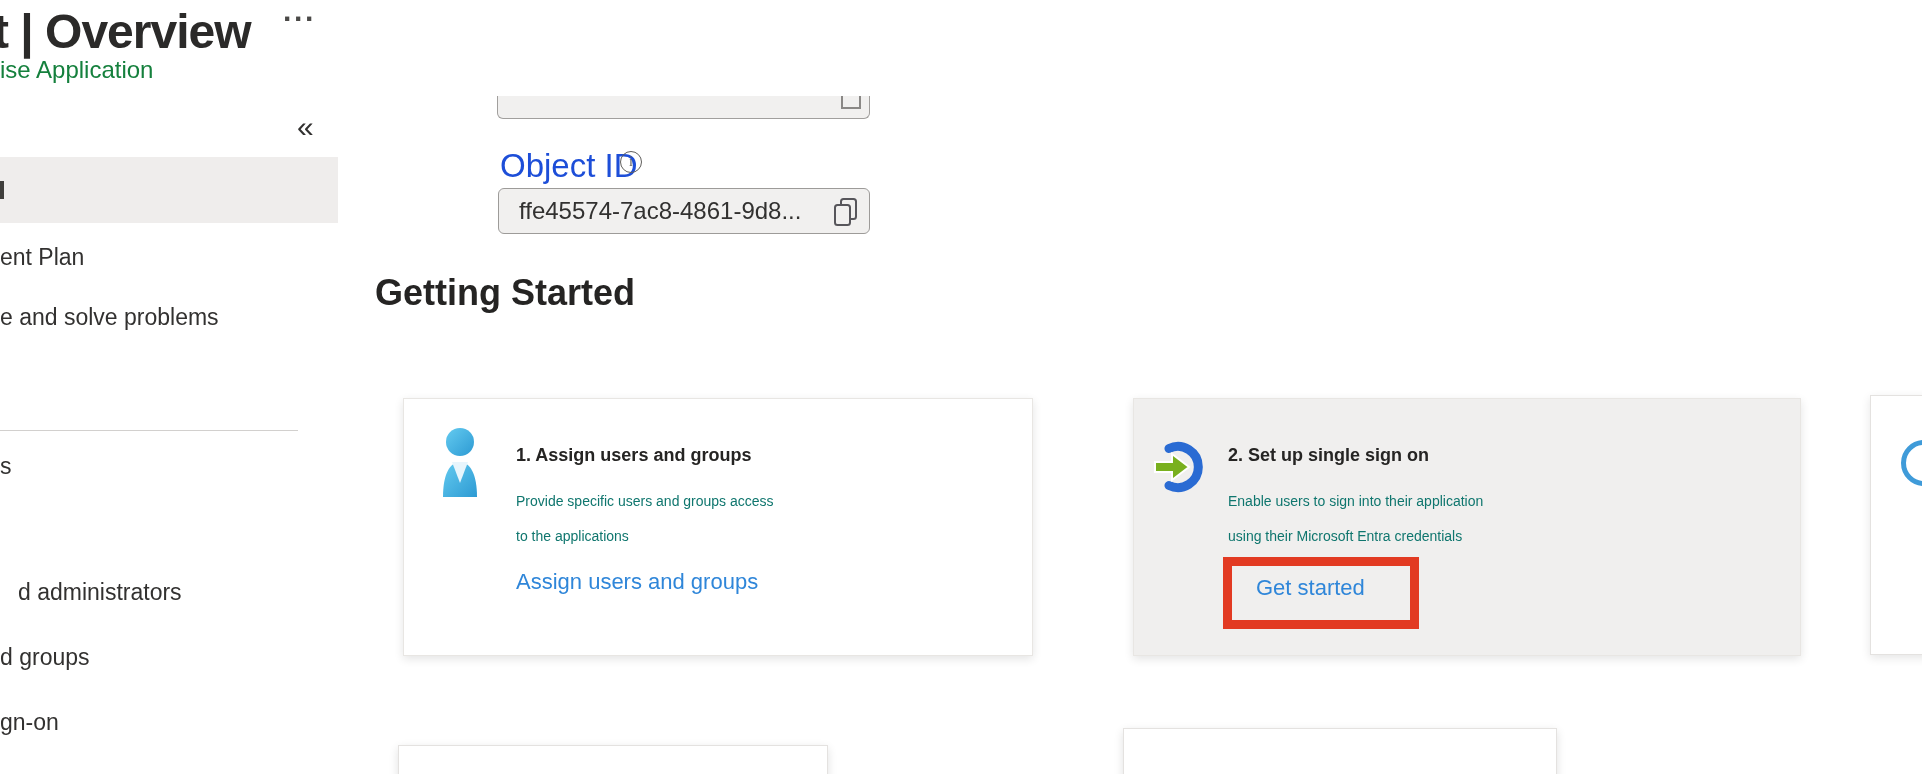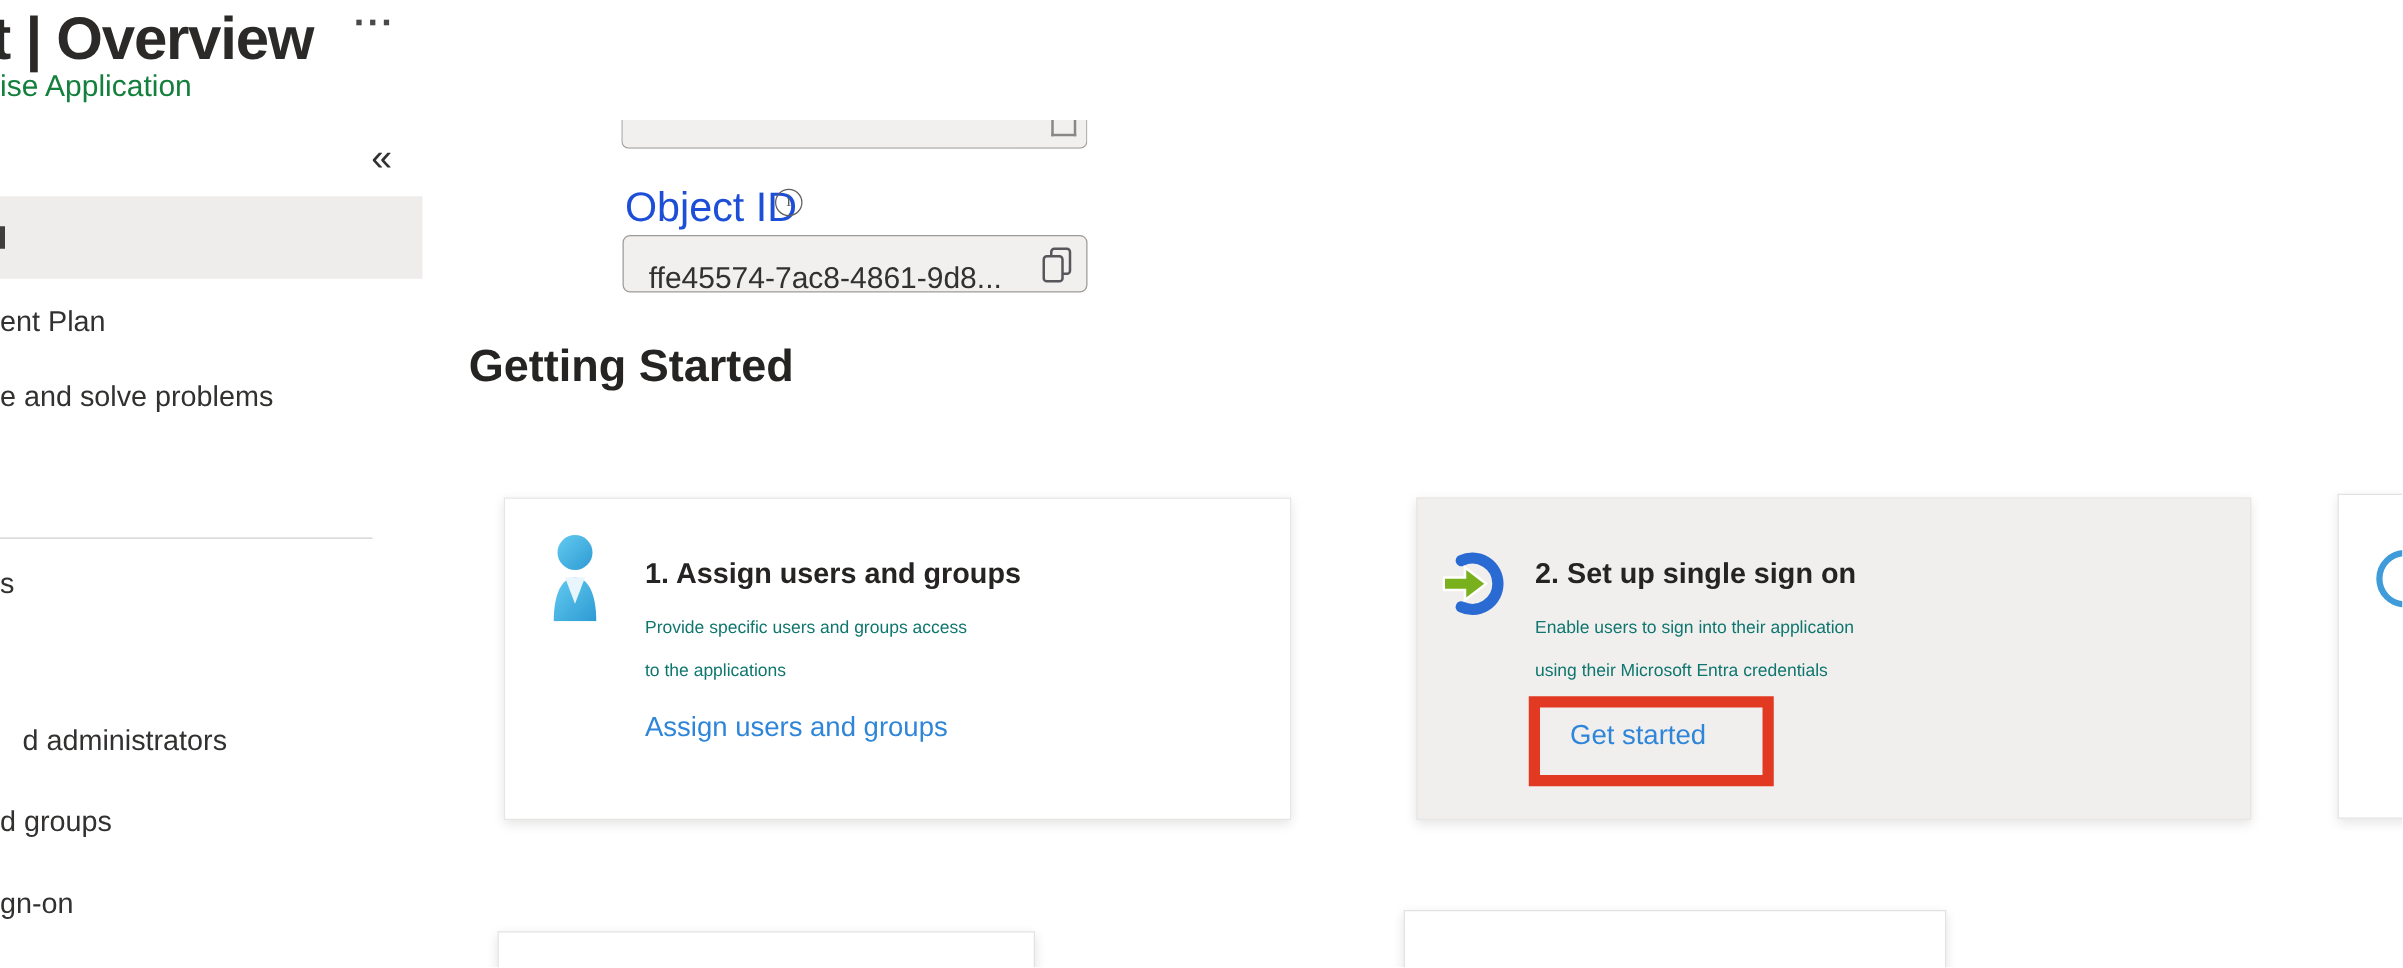--- a/index.html
+++ b/index.html
@@ -30,32 +30,32 @@
   .clipped-copy { position:absolute; left:343px; top:0px; width:20px; height:13px;
                   border:2px solid #8a8886; border-top:none; background:#f1f0ef; }
 
   
   .object-id-label { position:absolute; left:500px; top:147px; font-size:33px; color:#1d4ed8; }
   .info-icon { position:absolute; left:620px; top:151px; width:22px; height:22px;
                border:1.6px solid #605e5c; border-radius:50%; font-size:14px; line-height:19px;
                text-align:center; color:#605e5c; font-family:"Liberation Serif", serif; cursor:pointer; }
   .object-id-field { position:absolute; left:498px; top:188px; width:372px; height:46px;
                      background:#f1f0ef; border:1.5px solid #9d9b99; border-radius:6px; cursor:text; }
-  .object-id-value { position:absolute; left:20px; top:12px; line-height:44px; font-size:24px; color:#323130;
+  .object-id-value { position:absolute; left:20px; top:0; line-height:44px; font-size:24px; color:#323130;
                      white-space:nowrap; }
   .copy-btn { position:absolute; right:8px; top:7px; width:30px; height:32px; cursor:pointer; }
 
   
   .section-title { position:absolute; left:375px; top:272px; font-size:36px; font-weight:700; color:#252423; }
 
   .gs-card { position:absolute; top:398px; height:258px; border:1px solid #e8e6e3;
              box-shadow:0 3px 9px rgba(0,0,0,.11); background:#fff; }
   #card1 { left:403px; width:630px; }
   #card2 { left:1133px; width:668px; background:#f0efee;padding-left:48px; }
-  .card-title { position:absolute; font-size:23px; font-weight:700; color:#252423; white-space:nowrap; }
+  .card-title { position:absolute; font-size:18px; font-weight:700; color:#252423; white-space:nowrap; }
   .card-line  { position:absolute; font-size:14px; color:#0f766e; white-space:nowrap; }
   .card-link  { position:absolute; font-size:22px; color:#2f86d9; cursor:pointer; white-space:nowrap; }
 
   #card1 .card-title { left:112px; top:46px; }
   #card1 .line1 { left:112px; top:94px; }
   #card1 .line2 { left:112px; top:129px; }
   #card1 .card-link { left:112px; top:170px; }
   .user-icon-box { position:absolute; left:32px; top:28px; width:48px; height:70px; }
 
   #card2 .card-title { left:94px; top:46px; }

